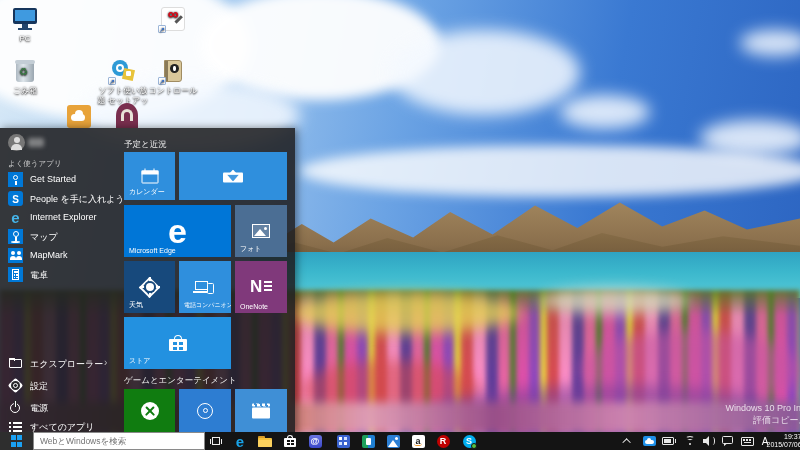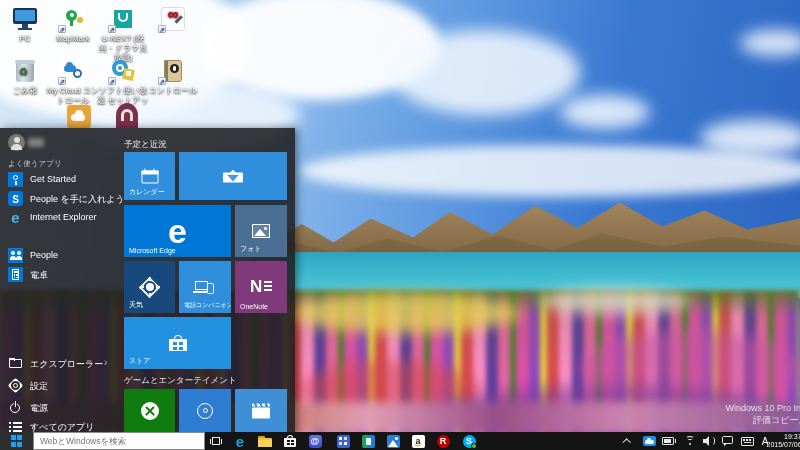--- a/index.html
+++ b/index.html
@@ -81,66 +81,36 @@
 
   <div class="abs dicon" style="left:-3px;top:6px">
     <div class="art">
       <span class="mini" style="left:1px;top:2px;width:24px;height:16px;background:#16355c;border-radius:2px"></span>
       <span class="mini" style="left:3px;top:4px;width:20px;height:11px;background:#3f9ae0"></span>
       <span class="mini" style="left:10px;top:18px;width:6px;height:4px;background:#24466e"></span>
       <span class="mini" style="left:6px;top:22px;width:14px;height:2px;background:#24466e"></span>
     </div>
     <div>PC</div>
   </div>
-  <div class="abs dicon" style="left:45px;top:6px">
-    <div class="art">
-      <span class="mini" style="left:1px;top:1px;width:24px;height:24px;background:#fff;border-radius:3px"></span>
-      <span class="mini" style="left:6px;top:4px;width:11px;height:11px;background:#23a455;border-radius:50%"></span>
-      <span class="mini" style="left:10px;top:7px;width:4px;height:4px;background:#fff;border-radius:50%"></span>
-      <span class="mini" style="left:10px;top:14px;width:3px;height:6px;background:#23a455"></span>
-      <span class="mini" style="left:17px;top:11px;width:6px;height:6px;background:#e8b33a;border-radius:50%"></span>
-      <span class="sc-arrow">↗</span>
-    </div>
-    <div>MapMark</div>
-  </div>
-  <div class="abs dicon" style="left:95px;top:6px">
-    <div class="art">
-      <span class="mini" style="left:1px;top:1px;width:24px;height:24px;background:#fff;border-radius:3px"></span>
-      <span class="mini" style="left:4px;top:4px;width:18px;height:18px;background:#16a8a0"></span>
-      <span class="mini" style="left:8px;top:7px;width:10px;height:9px;border:2.5px solid #fff;border-top:none;border-radius:0 0 5px 5px"></span>
-      <span class="sc-arrow">↗</span>
-    </div>
-    <div>U-NEXT (映画・ドラマ見放題)</div>
-  </div>
   <div class="abs dicon" style="left:145px;top:6px">
     <div class="art">
       <span class="mini" style="left:1px;top:1px;width:24px;height:24px;background:#fff;border-radius:3px;border:1px solid #ddd"></span>
       <span class="mini" style="left:4px;top:-1px;width:18px;height:18px;color:#e60012;font-size:15px;font-weight:bold">∞</span>
       <span class="mini" style="left:14px;top:12px;width:9px;height:2.5px;background:#555;transform:rotate(-45deg)"></span>
       <span class="sc-arrow">↗</span>
     </div>
   </div>
 
   <div class="abs dicon" style="left:-3px;top:58px">
     <div class="art">
       <span class="mini" style="left:4px;top:4px;width:18px;height:20px;background:linear-gradient(90deg,#aeb9c2,#dfe7ec 40%,#9aa6b0);border-radius:2px 2px 3px 3px"></span>
       <span class="mini" style="left:3px;top:2px;width:20px;height:4px;background:#c3cdd5;border-radius:2px"></span>
       <span class="mini" style="left:7px;top:8px;color:#3a7d44;font-size:10px;line-height:12px">♻</span>
     </div>
     <div>ごみ箱</div>
-  </div>
-  <div class="abs dicon" style="left:45px;top:58px">
-    <div class="art">
-      <span class="mini" style="left:1px;top:1px;width:24px;height:24px;background:#fff;border-radius:3px"></span>
-      <span class="mini" style="left:4px;top:7px;width:12px;height:7px;background:#2e8ad0;border-radius:4px"></span>
-      <span class="mini" style="left:6px;top:4px;width:7px;height:7px;background:#2e8ad0;border-radius:50%"></span>
-      <span class="mini" style="left:13px;top:11px;width:9px;height:9px;border:2px solid #2b6fb0;border-radius:50%"></span>
-      <span class="sc-arrow">↗</span>
-    </div>
-    <div>My Cloud コントロール</div>
   </div>
   <div class="abs dicon" style="left:95px;top:58px">
     <div class="art">
       <span class="mini" style="left:2px;top:2px;width:16px;height:16px;background:#2e9ad6;border-radius:50%"></span>
       <span class="mini" style="left:6px;top:6px;width:8px;height:8px;border:2px solid #fff;border-radius:50%"></span>
       <span class="mini" style="left:13px;top:11px;width:11px;height:11px;background:#e8c33a;transform:rotate(12deg)"></span>
       <span class="mini" style="left:16px;top:13px;width:5px;height:5px;background:#fff;border-radius:1px"></span>
       <span class="sc-arrow">↗</span>
     </div>
     <div>ソフト使い放題 セットアップ</div>
@@ -190,28 +160,36 @@
         <span class="center" style="font-size:10px;font-weight:bold">S</span>
       </span>
       <span class="txt">People を手に入れよう</span>
     </div>
     <div class="sm-item" style="top:80px">
       <span class="appic" style="color:#45b5ea;font-size:15px;font-weight:bold;line-height:15px;text-align:center">
         <span>e</span>
       </span>
       <span class="txt">Internet Explorer</span>
     </div>
+    <div class="sm-item" style="top:99px">
+      <span class="appic blue-sq">
+        <span class="mini" style="left:4.5px;top:2px;width:6px;height:6px;border:1.5px solid #fff;border-radius:50%"></span>
+        <span class="mini" style="left:6.5px;top:8px;width:2px;height:4px;background:#fff"></span>
+        <span class="mini" style="left:3px;top:12px;width:9px;height:1.5px;background:#fff;border-radius:50%"></span>
+      </span>
+      <span class="txt">マップ</span>
+    </div>
     <div class="sm-item" style="top:118px">
       <span class="appic blue-sq">
         <span class="mini" style="left:2.5px;top:3px;width:4px;height:4px;background:#fff;border-radius:50%"></span>
         <span class="mini" style="left:8.5px;top:3px;width:4px;height:4px;background:#fff;border-radius:50%"></span>
         <span class="mini" style="left:1.5px;top:8px;width:6px;height:4px;background:#fff;border-radius:3px 3px 0 0"></span>
         <span class="mini" style="left:7.5px;top:8px;width:6px;height:4px;background:#fff;border-radius:3px 3px 0 0"></span>
       </span>
-      <span class="txt">People</span>
+      <span class="txt">MapMark</span>
     </div>
     <div class="sm-item" style="top:226px">
       <span class="appic">
         <span class="mini" style="left:1px;top:3px;width:13px;height:9px;border:1.3px solid #fff;border-radius:1px"></span>
         <span class="mini" style="left:1px;top:1.5px;width:6px;height:3px;border:1.3px solid #fff;border-bottom:none;border-radius:1px 1px 0 0"></span>
       </span>
       <span class="txt">エクスプローラー</span>
       <span class="mini" style="left:104px;top:3px;color:#bbb;font-size:10px">›</span>
     </div>
 

